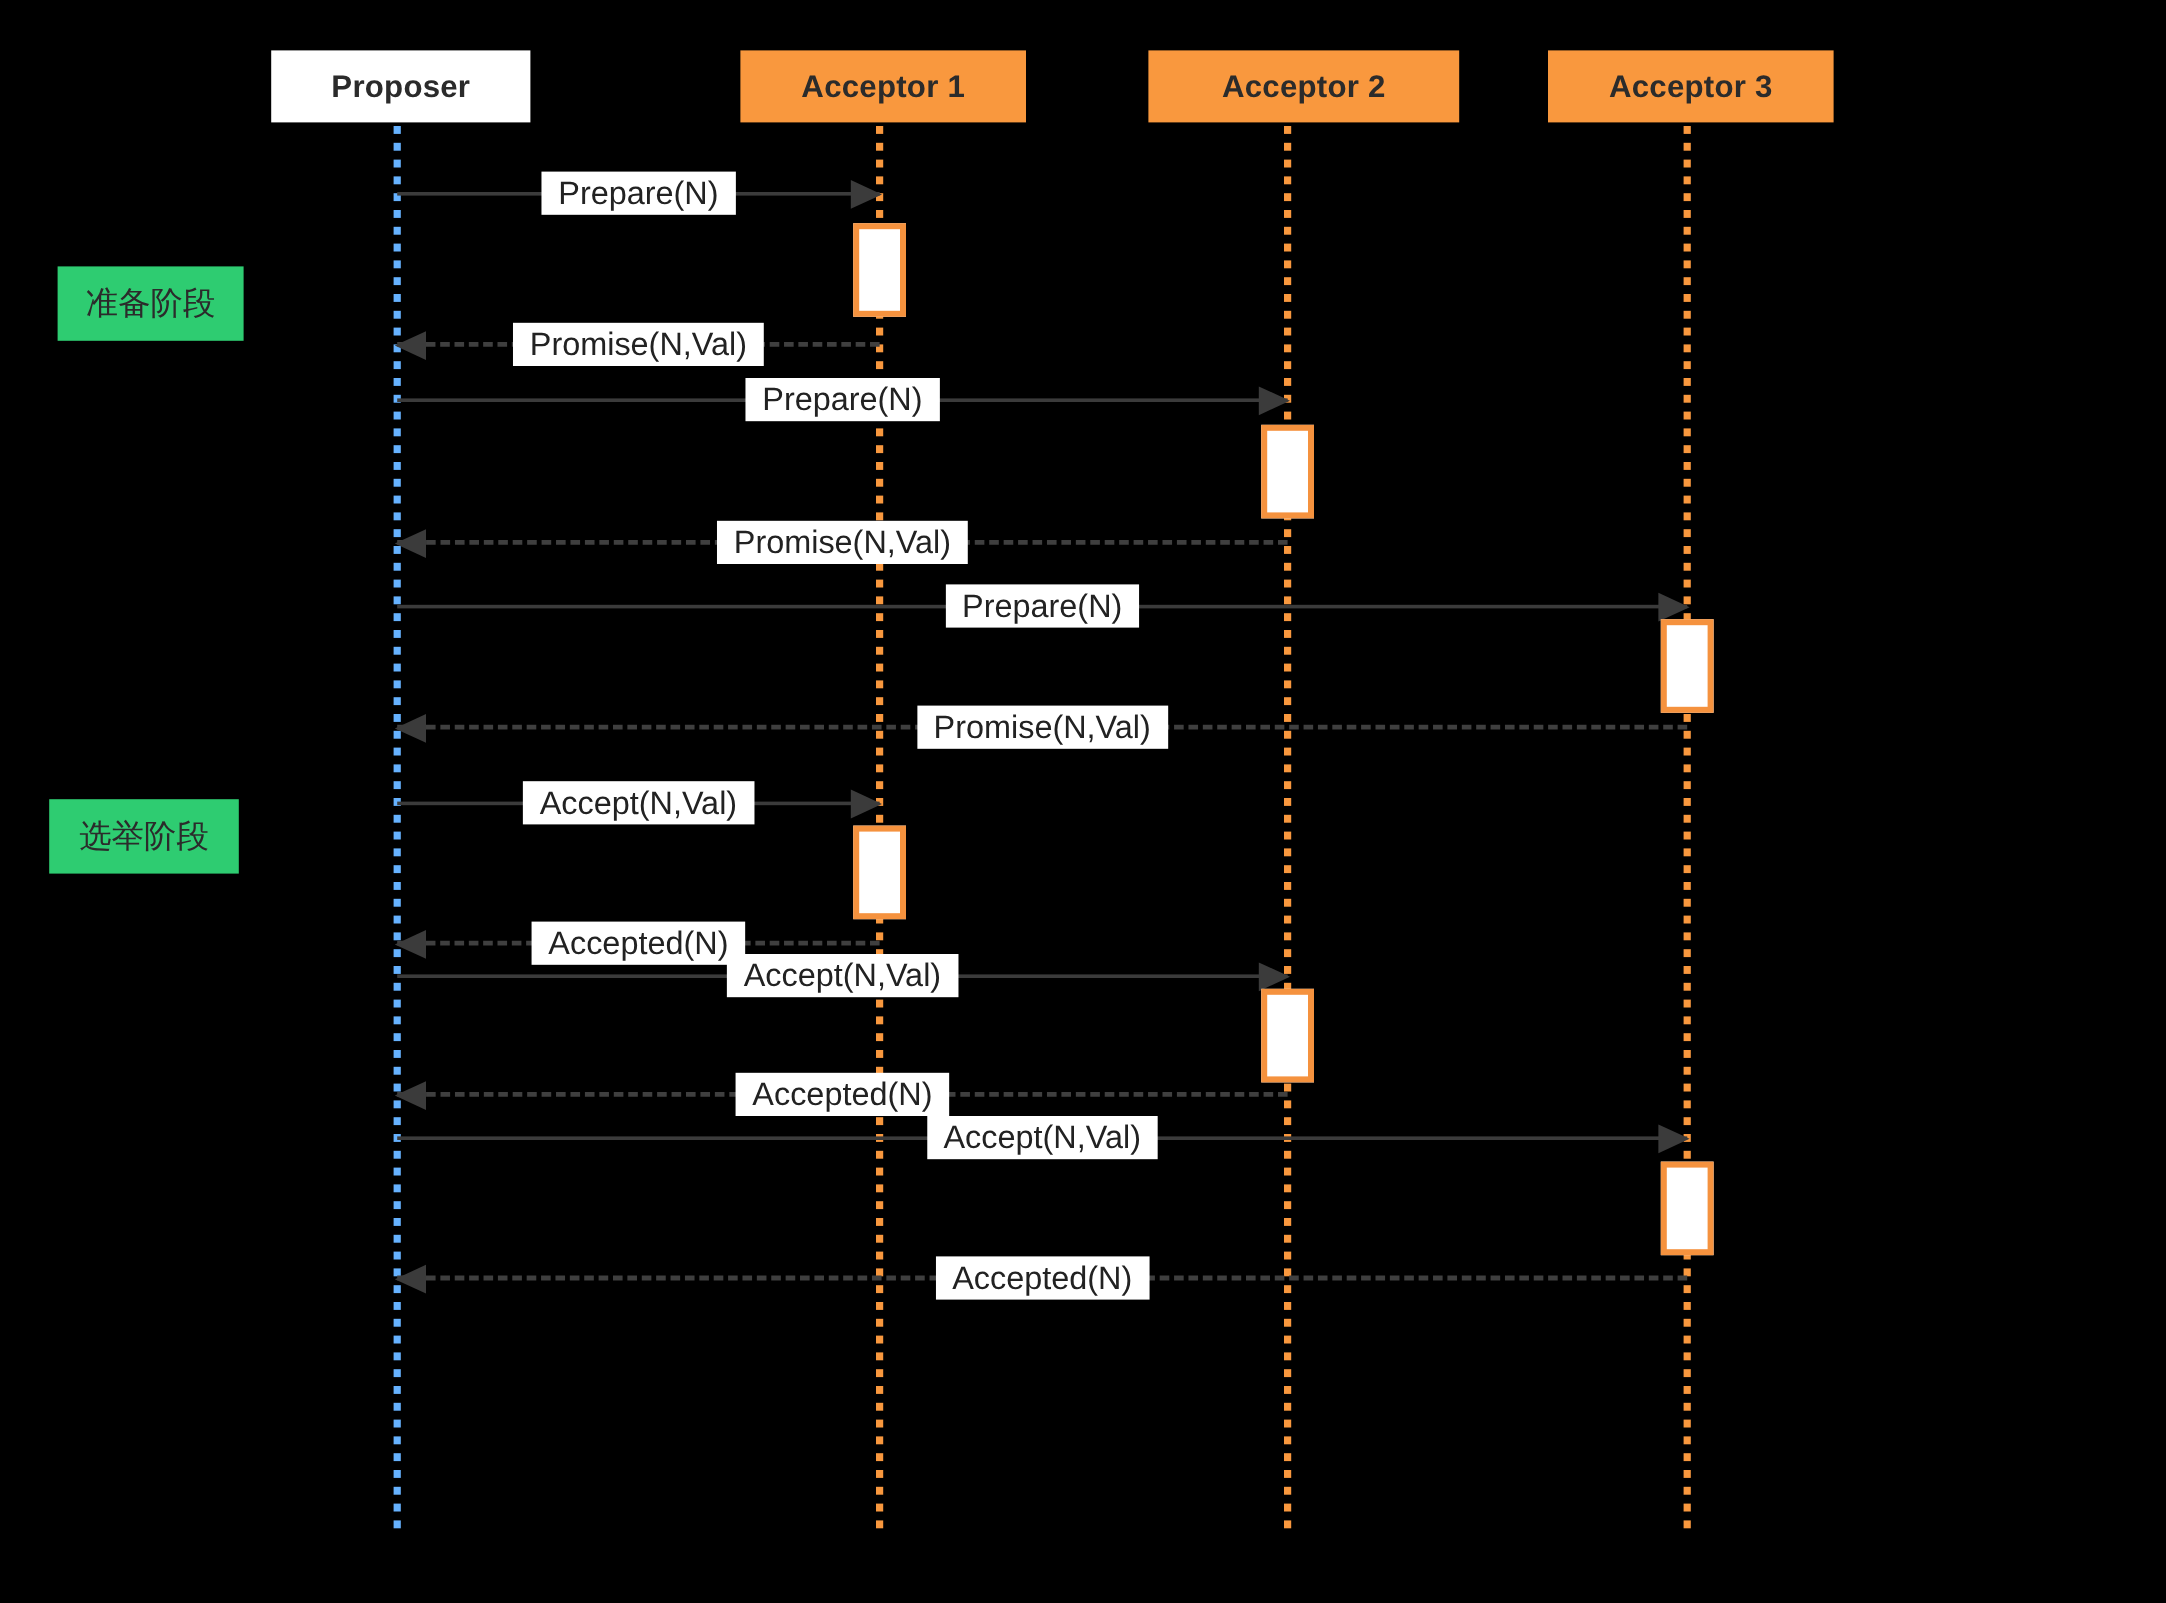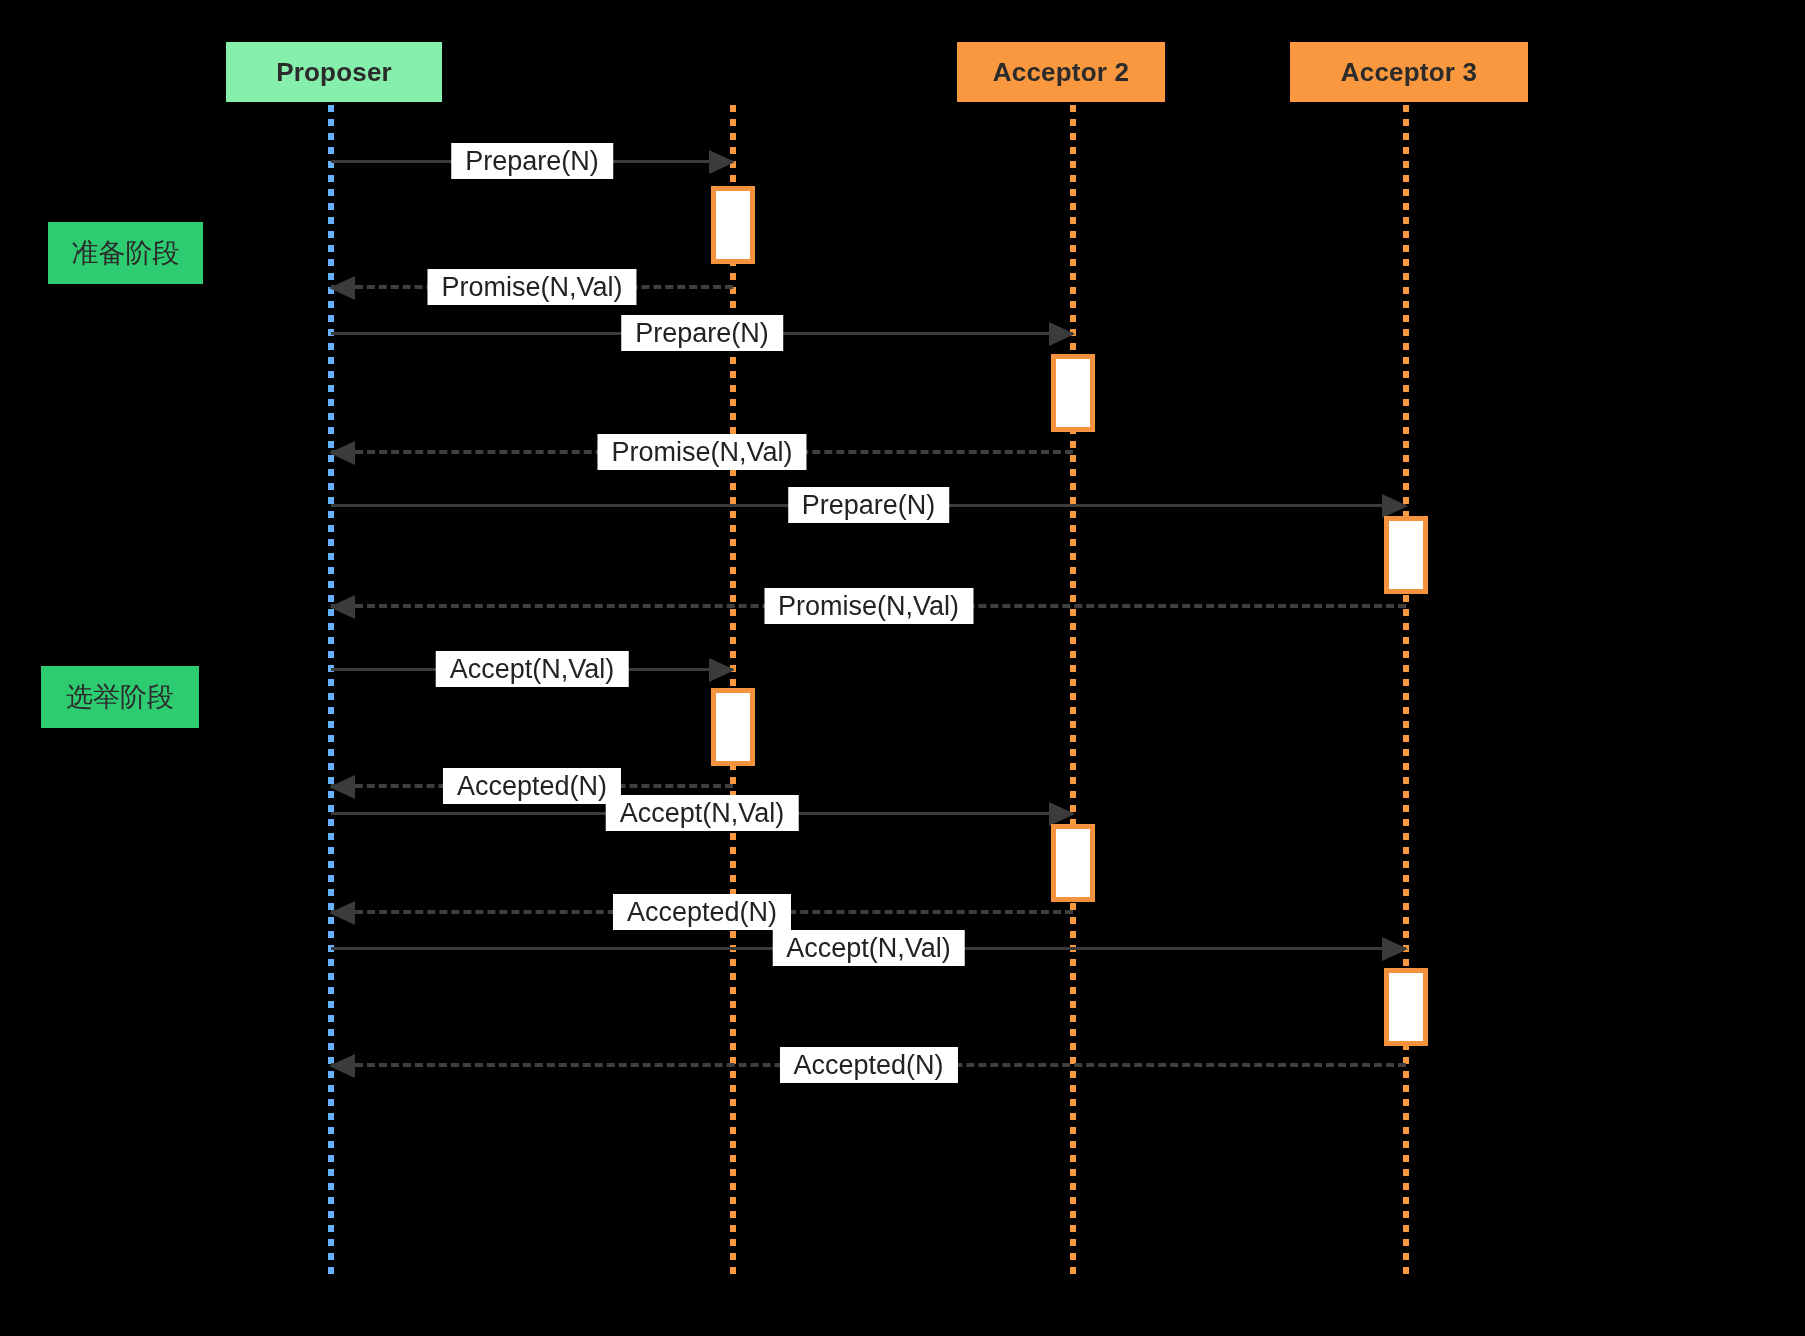--- a/index.html
+++ b/index.html
@@ -23,21 +23,21 @@
     justify-content:center;
     box-sizing:border-box;
   }
   .participant .plabel{
     font-size:26px;
     font-weight:bold;
     color:#2b2b2b;
     letter-spacing:.2px;
     white-space:nowrap;
   }
-  .p-proposer{background:#86efac;}
+  .p-proposer{background:#ffffff;}
   .p-acceptor{background:#F9983E;}
 
   
   .lifeline{
     position:absolute;
     width:6px;
     top:105px;
     bottom:56px;
   }
   .lifeline.blue{
@@ -127,21 +127,24 @@
 <body>
 
 <div id="stage">
     <div class="lifeline blue" style="left: 328px; top: 105px; height: 1175px;"></div>
     <div class="lifeline orange" style="left: 730px; top: 105px; height: 1175px;"></div>
     <div class="lifeline orange" style="left: 1070px; top: 105px; height: 1175px;"></div>
     <div class="lifeline orange" style="left: 1403px; top: 105px; height: 1175px;"></div>
     <div class="participant p-proposer" style="left: 226px; top: 42px; width: 216px;">
       <span class="plabel">Proposer</span>
     </div>
-    <div class="participant p-acceptor" style="left: 957px; top: 42px; width: 208px;">
+    <div class="participant p-acceptor" style="left: 617px; top: 42px; width: 238px;">
+      <span class="plabel">Acceptor 1</span>
+    </div>
+    <div class="participant p-acceptor" style="left: 957px; top: 42px; width: 259px;">
       <span class="plabel">Acceptor 2</span>
     </div>
     <div class="participant p-acceptor" style="left: 1290px; top: 42px; width: 238px;">
       <span class="plabel">Acceptor 3</span>
     </div>
     <div class="msg solid right" style="left: 331px; width: 402px; top: 146px;">
       <div class="line"></div>
       <div class="head"></div>
       <span class="mlabel">Prepare(N)</span>
     </div>

